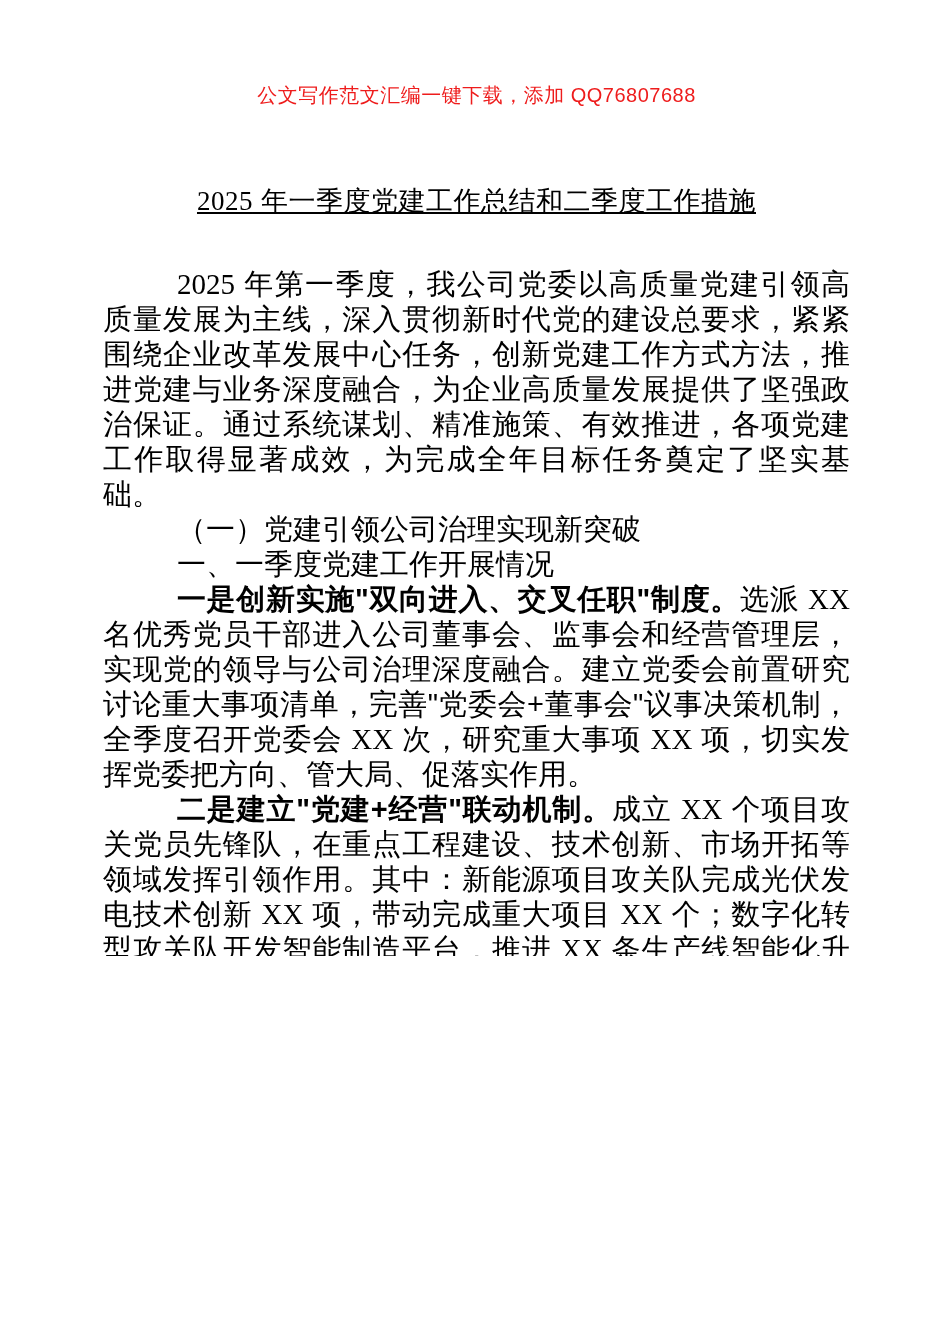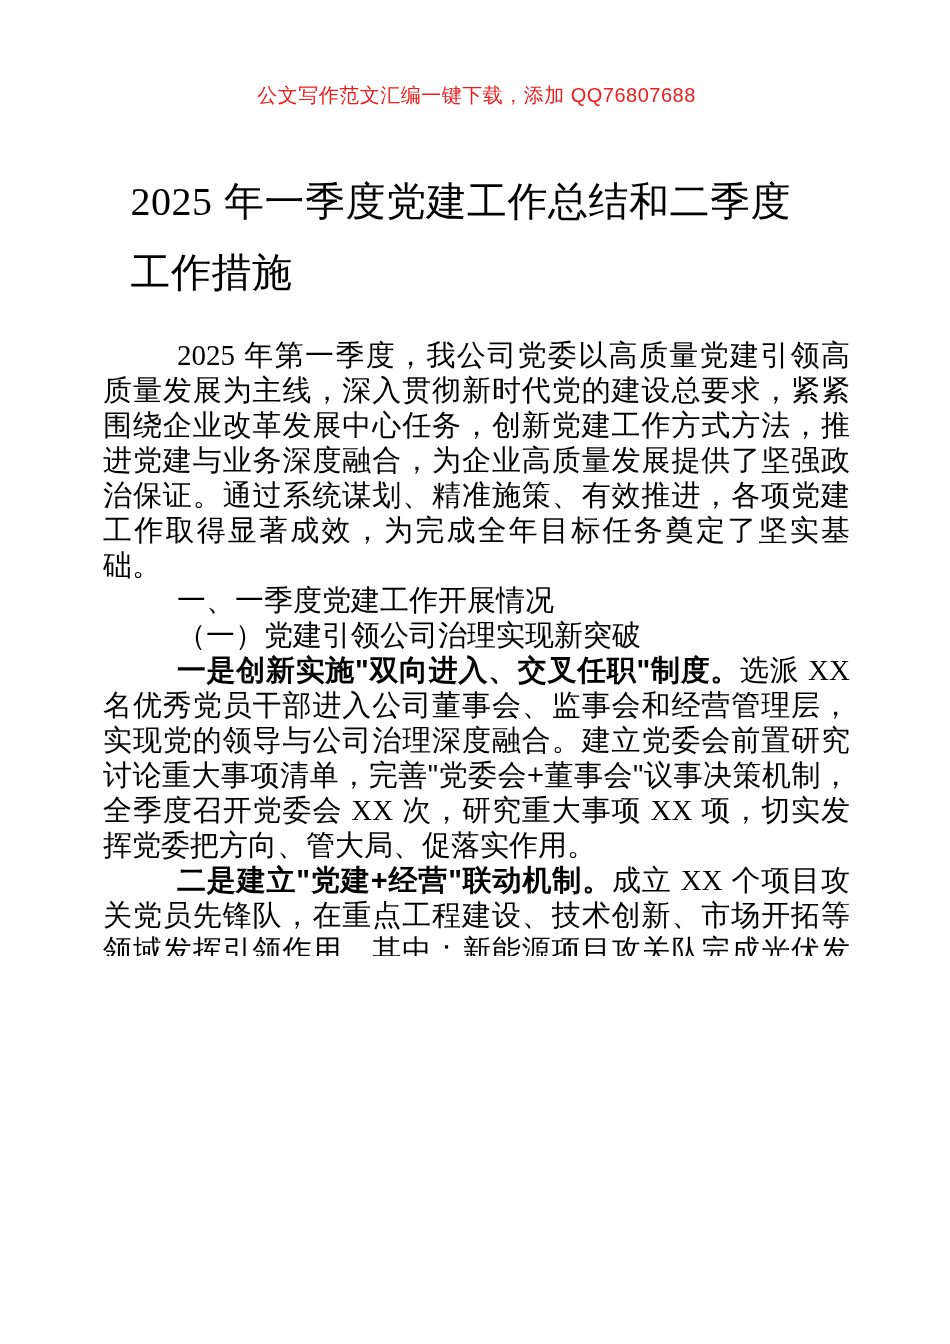--- a/index.html
+++ b/index.html
@@ -22,24 +22,26 @@
   .header-notice {
     text-align: center;
     font-size: 20px;
     line-height: 26px;
     font-weight: normal;
     letter-spacing: 0.5px;
   }
   .doc-title {
     margin: 58px auto 0 auto;
     max-width: 692px;
-    font-size: 40px;
+    font-size: 27px;
     line-height: 71px;
     font-weight: normal;
+    text-align: center;
     letter-spacing: 0.5px;
+    text-decoration: underline;
   }
   .doc-body {
     margin-top: 30px;
     font-size: 29px;
     line-height: 35px;
     text-align: justify;
     text-justify: inter-ideograph;
   }
   .doc-body p {
     margin: 0;
@@ -63,21 +65,21 @@
 <body>
 
 <div class="page">
 
   <div class="header-notice" style="color: rgb(238, 28, 28);">公文写作范文汇编一键下载，添加 QQ76807688</div>
 
   <h1 class="doc-title cjk-mix"><span class="latin">2025</span> 年一季度党建工作总结和二季度工作措施</h1>
 
   <div class="doc-body">
       <p class="cjk-mix"><span><span class="latin">2025</span> 年第一季度，我公司党委以高质量党建引领高质量发展为主线，深入贯彻新时代党的建设总要求，紧紧围绕企业改革发展中心任务，创新党建工作方式方法，推进党建与业务深度融合，为企业高质量发展提供了坚强政治保证。通过系统谋划、精准施策、有效推进，各项党建工作取得显著成效，为完成全年目标任务奠定了坚实基础。</span></p>
+      <p class="cjk-mix"><span>（一）党建引领公司治理实现新突破</span></p>
       <p class="cjk-mix"><span>一、一季度党建工作开展情况</span></p>
-      <p class="cjk-mix"><span>（一）党建引领公司治理实现新突破</span></p>
       <p class="cjk-mix"><strong>一是创新实施"双向进入、交叉任职"制度。</strong><span>选派 <span class="latin">XX</span> 名优秀党员干部进入公司董事会、监事会和经营管理层，实现党的领导与公司治理深度融合。建立党委会前置研究讨论重大事项清单，完善"党委会+董事会"议事决策机制，全季度召开党委会 <span class="latin">XX</span> 次，研究重大事项 <span class="latin">XX</span> 项，切实发挥党委把方向、管大局、促落实作用。</span></p>
       <p class="cjk-mix"><strong>二是建立"党建+经营"联动机制。</strong><span>成立 <span class="latin">XX</span> 个项目攻关党员先锋队，在重点工程建设、技术创新、市场开拓等领域发挥引领作用。其中：新能源项目攻关队完成光伏发电技术创新 <span class="latin">XX</span> 项，带动完成重大项目 <span class="latin">XX</span> 个；数字化转型攻关队开发智能制造平台，推进 <span class="latin">XX</span> 条生产线智能化升级；市场开拓攻关队成功签订海外订单 <span class="latin">XX</span> 个，创造经济效益 <span class="latin">X.X</span> 亿元。</span></p>
     </div>
 
   <div class="page-number cjk-mix"><span class="latin">1</span></div>
 
 </div>
 
 </body></html>

